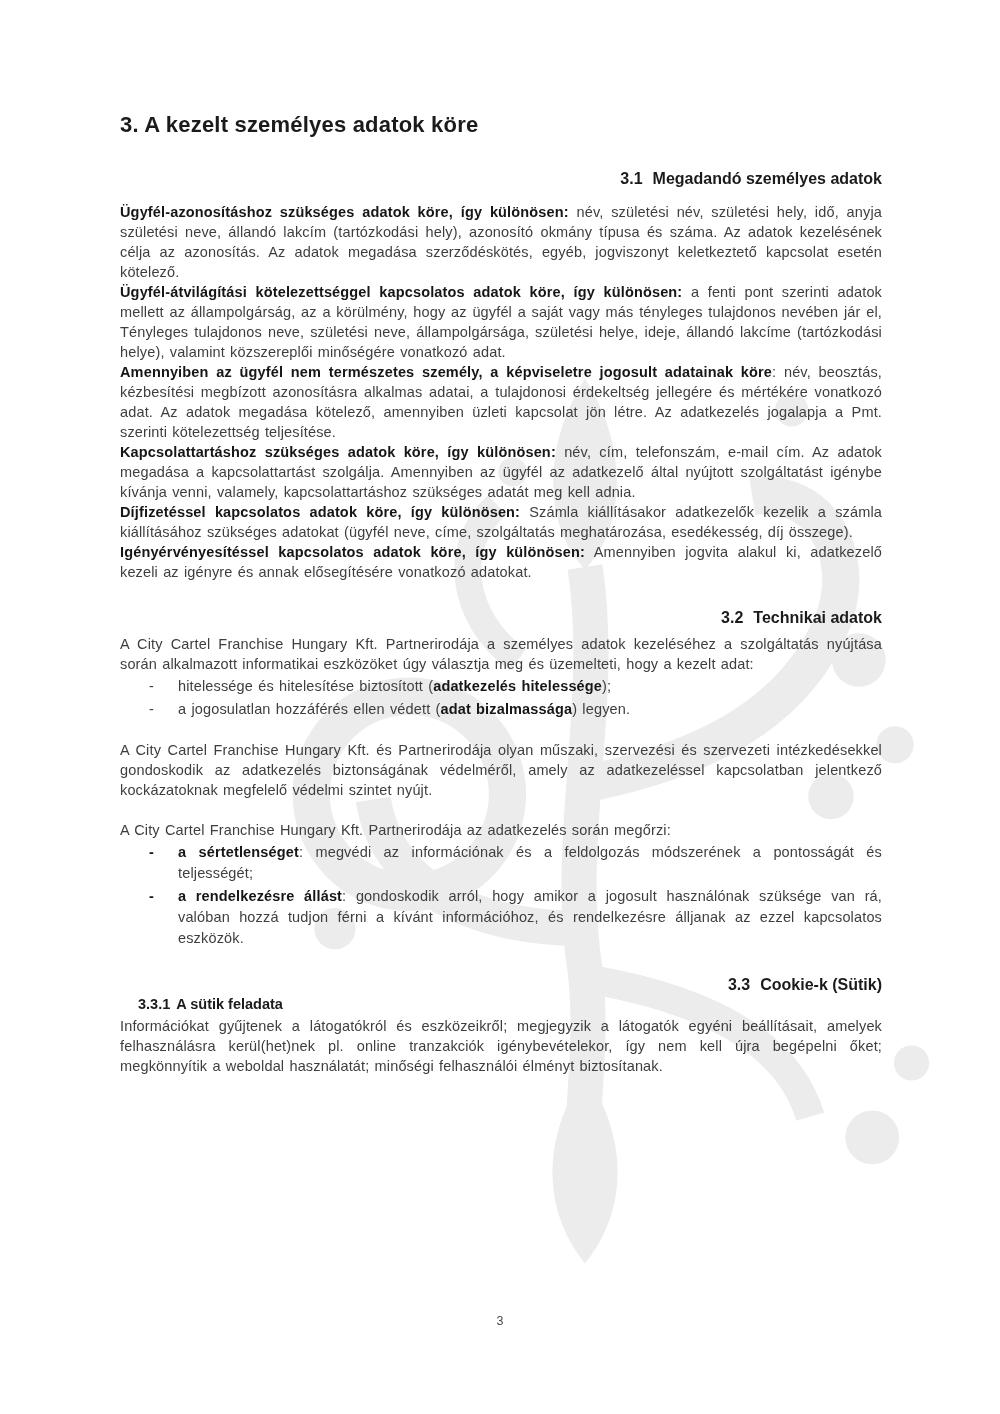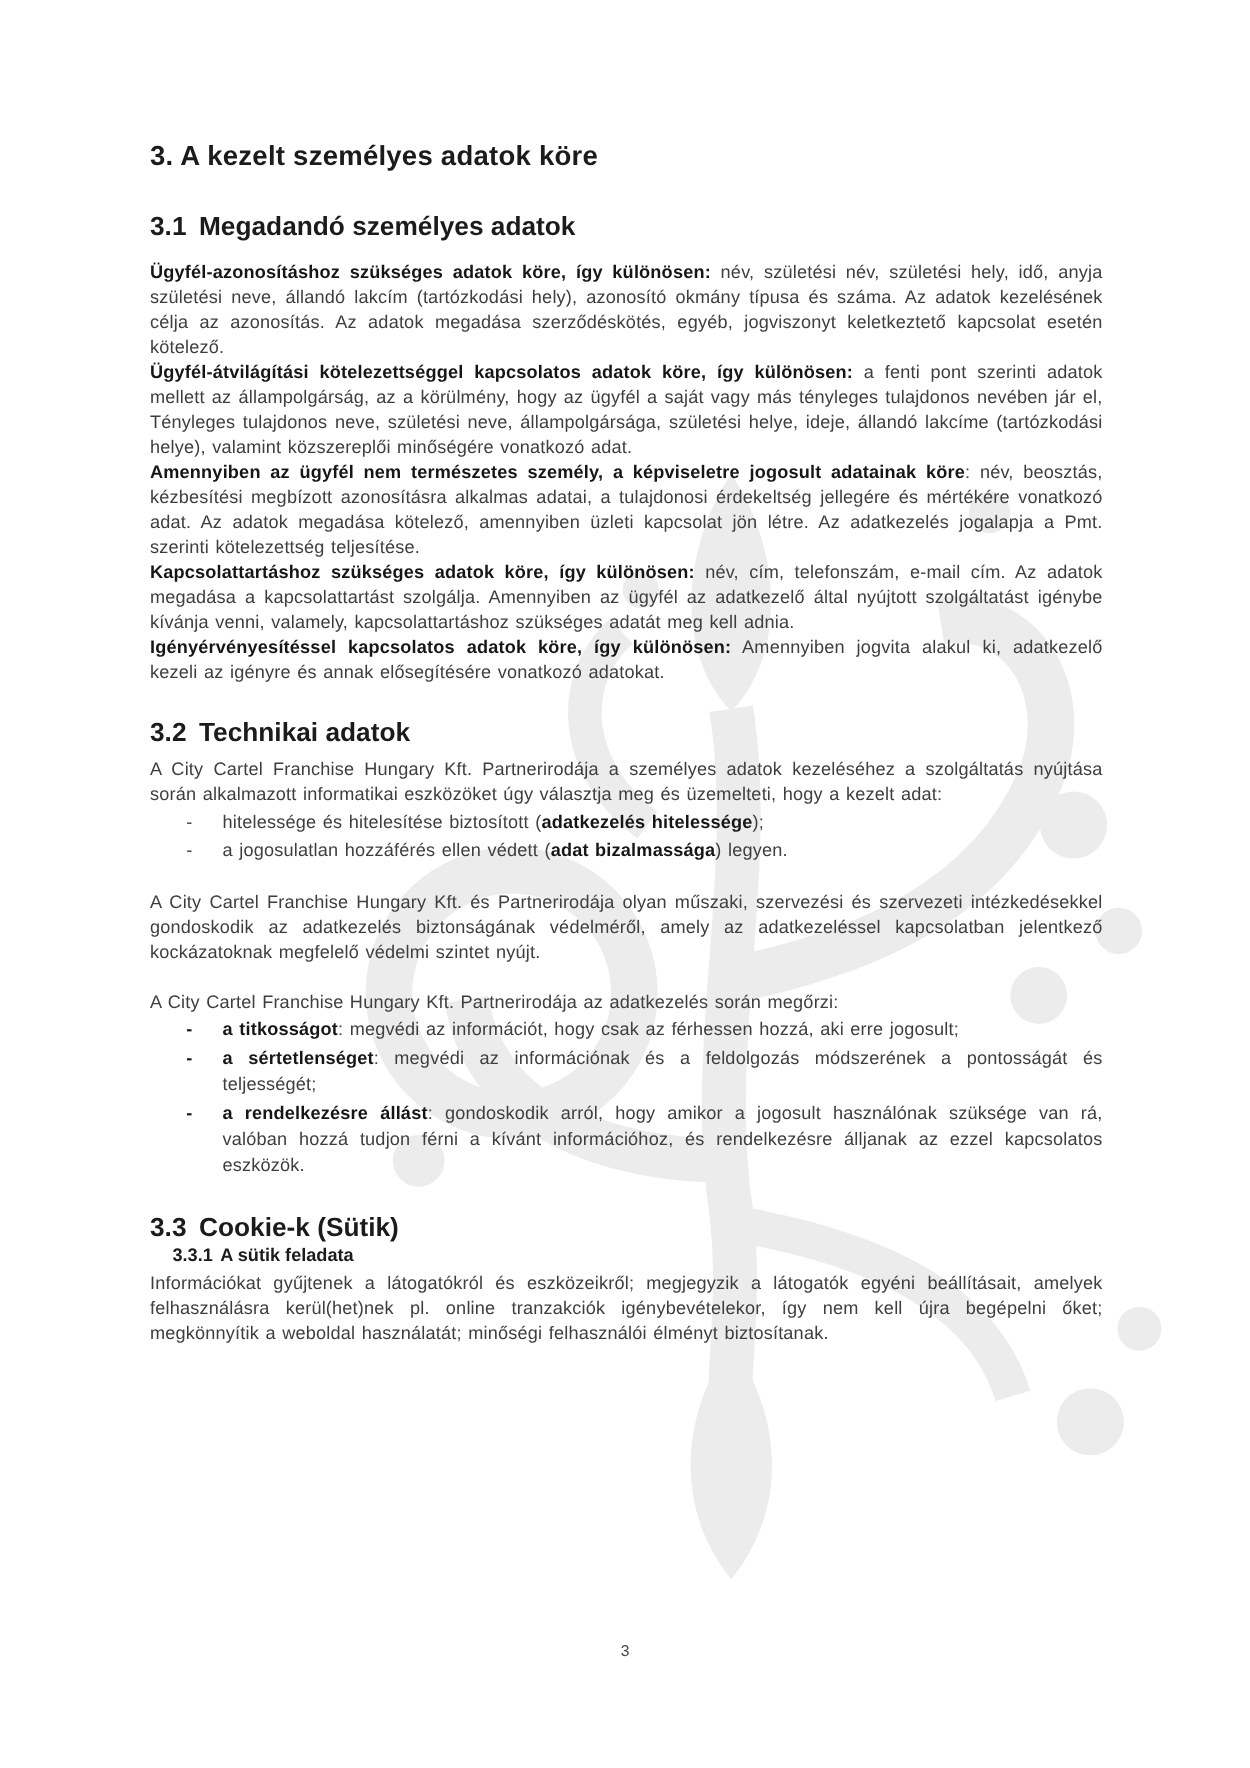--- a/index.html
+++ b/index.html
@@ -18,21 +18,21 @@
   .content {
     position:absolute; left:120px; top:112px; width:762px; z-index:1;
   }
   h1.doc-title {
     margin:0 0 32px 0;
     font-size:22px; font-weight:800; color:#1b1b1b;
     letter-spacing:0.2px;
   }
   h2.sec {
     margin:0 0 7px 0;
-    font-size:21px; font-weight:800; color:#1b1b1b;
+    font-size:16px; font-weight:800; color:#1b1b1b;text-align:right;
   }
   h2.sec .hnum { margin-right:10px; }
   h2.mt { margin-top:27px; }
   h3.subsec {
     margin:2px 0 4px 18px;
     font-size:14.5px; font-weight:800; color:#1b1b1b;
   }
   h3.subsec .hnum { margin-right:6px; }
   p.t {
     margin:0;
@@ -100,37 +100,37 @@
 
     <h1 class="doc-title">3. A kezelt személyes adatok köre</h1>
 
     <section>
       <h2 class="sec"><span class="hnum">3.1</span><span>Megadandó személyes adatok</span></h2>
 
       <p class="t sp"><strong>Ügyfél-azonosításhoz szükséges adatok köre, így különösen:</strong><span> név, születési név, születési hely, idő, anyja születési neve, állandó lakcím (tartózkodási hely), azonosító okmány típusa és száma. Az adatok kezelésének célja az azonosítás. Az adatok megadása szerződéskötés, egyéb, jogviszonyt keletkeztető kapcsolat esetén kötelező.</span></p>
       <p class="t"><strong>Ügyfél-átvilágítási kötelezettséggel kapcsolatos adatok köre, így különösen:</strong><span> a fenti pont szerinti adatok mellett az állampolgárság, az a körülmény, hogy az ügyfél a saját vagy más tényleges tulajdonos nevében jár el, Tényleges tulajdonos neve, születési neve, állampolgársága, születési helye, ideje, állandó lakcíme (tartózkodási helye), valamint közszereplői minőségére vonatkozó adat.</span></p>
       <p class="t"><strong>Amennyiben az ügyfél nem természetes személy, a képviseletre jogosult adatainak köre</strong><span>:  név, beosztás, kézbesítési megbízott azonosításra alkalmas adatai, a tulajdonosi érdekeltség jellegére és mértékére vonatkozó adat. Az adatok megadása kötelező, amennyiben üzleti kapcsolat jön létre. Az adatkezelés jogalapja a Pmt. szerinti kötelezettség teljesítése.</span></p>
       <p class="t"><strong>Kapcsolattartáshoz szükséges adatok köre, így különösen:</strong><span> név, cím, telefonszám, e-mail cím. Az adatok megadása a kapcsolattartást szolgálja. Amennyiben az ügyfél az adatkezelő által nyújtott szolgáltatást igénybe kívánja venni, valamely, kapcsolattartáshoz szükséges adatát meg kell adnia.</span></p>
+      <p class="t"><strong>Díjfizetéssel kapcsolatos adatok köre, így különösen:</strong><span> Számla kiállításakor adatkezelők kezelik a számla kiállításához szükséges adatokat (ügyfél neve, címe, szolgáltatás meghatározása, esedékesség, díj összege).</span></p>
       <p class="t"><strong>Igényérvényesítéssel kapcsolatos adatok köre, így különösen:</strong><span> Amennyiben jogvita alakul ki, adatkezelő kezeli az igényre és annak elősegítésére vonatkozó adatokat.</span></p>
     </section>
 
     <section>
       <h2 class="sec mt"><span class="hnum">3.2</span><span>Technikai adatok</span></h2>
       <p class="t">A City Cartel Franchise Hungary Kft. Partnerirodája a személyes adatok kezeléséhez a szolgáltatás nyújtása során alkalmazott informatikai eszközöket úgy választja meg és üzemelteti, hogy a kezelt adat:</p>
 
       <ul class="dash">
         <li><span>hitelessége és hitelesítése biztosított (</span><strong>adatkezelés hitelessége</strong><span>);</span></li>
         <li><span>a jogosulatlan hozzáférés ellen védett (</span><strong>adat bizalmassága</strong><span>) legyen.</span></li>
       </ul>
 
       <p class="t sp20">A City Cartel Franchise Hungary Kft. és Partnerirodája olyan műszaki, szervezési és szervezeti intézkedésekkel gondoskodik az adatkezelés biztonságának védelméről, amely az adatkezeléssel kapcsolatban jelentkező kockázatoknak megfelelő védelmi szintet nyújt.</p>
       <p class="t sp20">A City Cartel Franchise Hungary Kft. Partnerirodája az adatkezelés során megőrzi:</p>
 
       <ul class="dash boldmark">
-        <li><strong>a titkosságot</strong><span>: megvédi az információt, hogy csak az férhessen hozzá, aki erre jogosult;</span></li>
         <li><strong>a sértetlenséget</strong><span>: megvédi az információnak és a feldolgozás módszerének a pontosságát és teljességét;</span></li>
         <li><strong>a rendelkezésre állást</strong><span>: gondoskodik arról, hogy amikor a jogosult használónak szüksége van rá, valóban hozzá tudjon férni a kívánt információhoz, és rendelkezésre álljanak az ezzel kapcsolatos eszközök.</span></li>
       </ul>
     </section>
 
     <section>
       <h2 class="sec mt" style="margin-bottom:2px;"><span class="hnum">3.3</span><span>Cookie-k (Sütik)</span></h2>
       <h3 class="subsec"><span class="hnum">3.3.1</span><span>A sütik feladata</span></h3>
       <p class="t">Információkat gyűjtenek a látogatókról és eszközeikről; megjegyzik a látogatók egyéni beállításait, amelyek felhasználásra kerül(het)nek pl. online tranzakciók igénybevételekor, így nem kell újra begépelni őket; megkönnyítik a weboldal használatát; minőségi felhasználói élményt biztosítanak.</p>
     </section>

